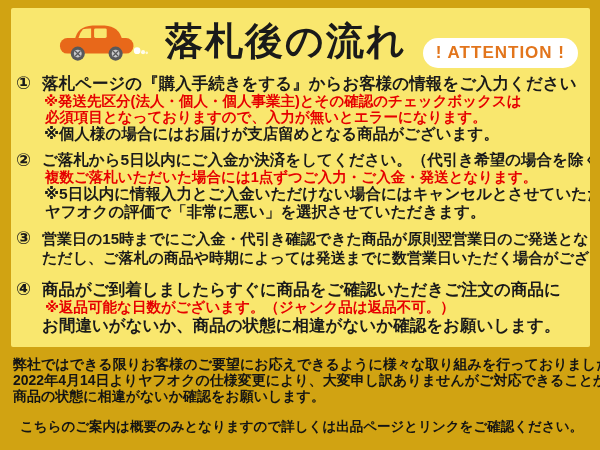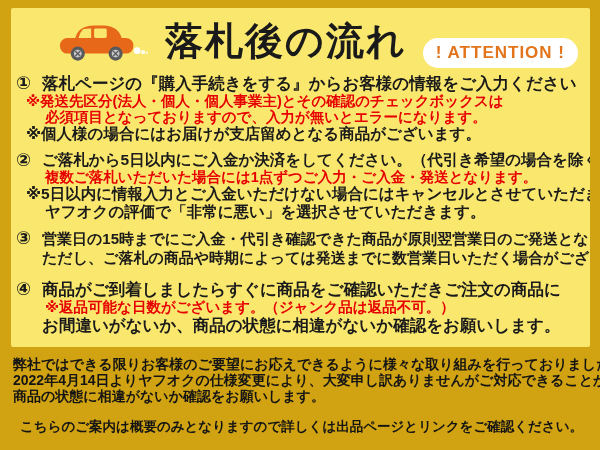--- a/index.html
+++ b/index.html
@@ -24,21 +24,21 @@
     white-space:nowrap; margin-right:4px;margin-top:24px;
   }
   .section { margin-left:5px; }
   .line { white-space:nowrap; color:#1a1a1a; }
   .main-line { display:flex; align-items:flex-start; }
   .num { flex:0 0 26px; font-size:18px; }
   .c-red { color:#e60000; }
   .sz17 { font-size:16.5px; line-height:20px; }
   .sz16 { font-size:15.5px; line-height:18px; }
   .sz15 { font-size:14.5px; line-height:16px; }
-  .ind1 { margin-left:10px; }
+  .ind1 { margin-left:28px; }
   .ind2 { margin-left:29px; }
   .ind-text { margin-left:26px; }
   .mt4 { margin-top:5px; } .mt8 { margin-top:8px; } .mt12 { margin-top:12px; }
   .footer {
     position:absolute; left:13px; right:10px; top:356px; color:#141414;
   }
   .f-line { font-size:14px; line-height:16px; white-space:nowrap; }
   .f-note { margin-top:14px; font-size:13.5px; text-align:center; white-space:nowrap; }
 </style>
 </head>

